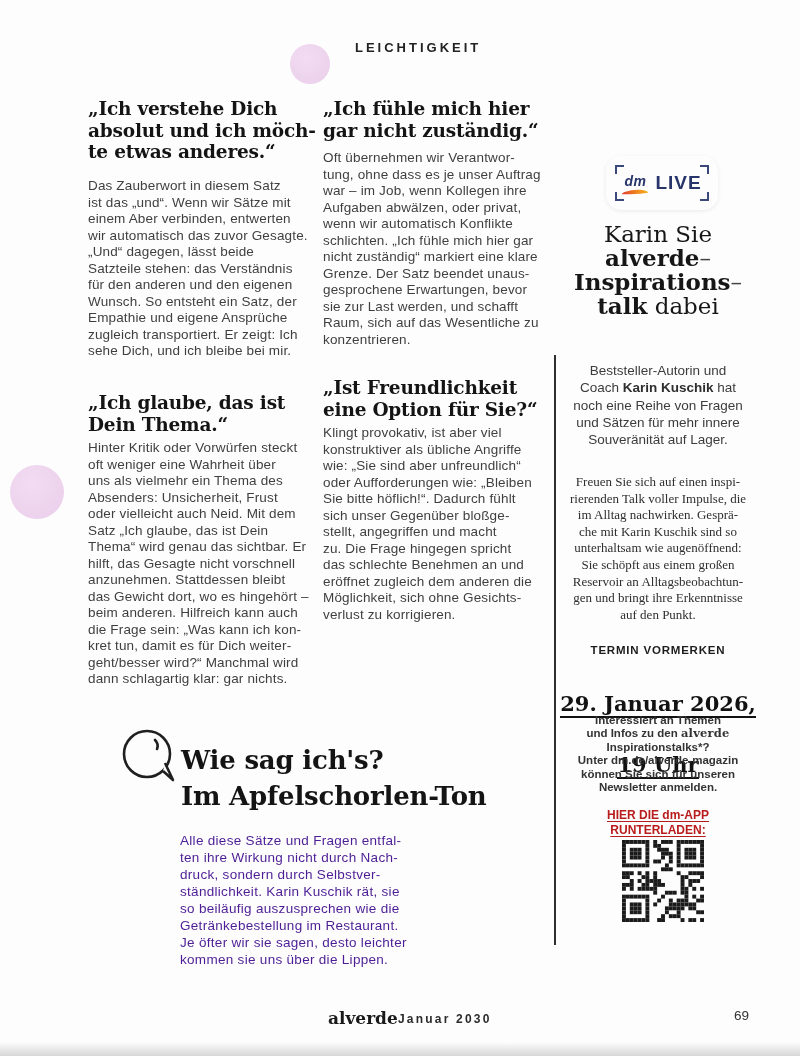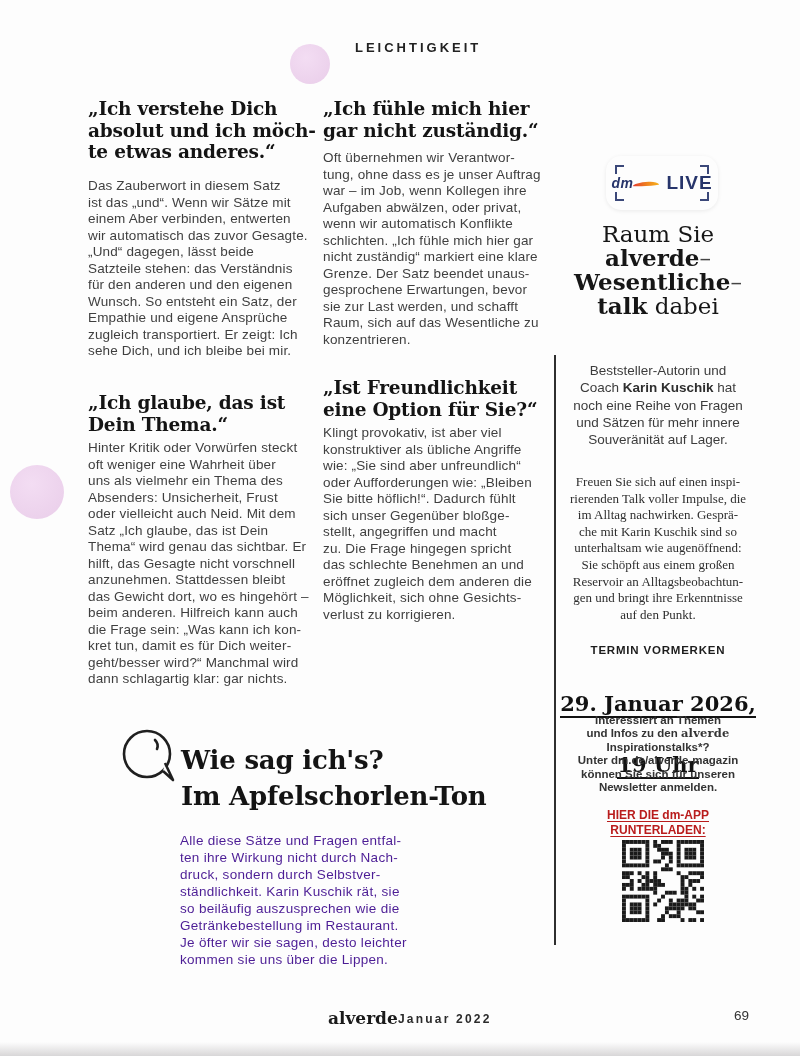--- a/index.html
+++ b/index.html
@@ -39,21 +39,21 @@
       radial-gradient(circle at 55% 100%, rgba(140,214,220,.8), rgba(140,214,220,0) 50%),
       linear-gradient(105deg, #f2a9d3 0%, #dcе8a6 0%, #f0a9d1 8%, #d9e6a4 38%, #a9c8e8 62%, #ab97de 82%, #8f7fd2 100%);
     display:flex; align-items:center; justify-content:center; gap:7px;
     box-shadow:0 1px 4px rgba(0,0,0,.08);
   }
   .corner { position:absolute; width:9px; height:9px; border:0 solid #27356b; opacity:.9; }
   .corner.tl { left:9px;  top:9px;    border-left-width:2px; border-top-width:2px; }
   .corner.tr { right:9px; top:9px;    border-right-width:2px; border-top-width:2px; }
   .corner.bl { left:9px;  bottom:9px; border-left-width:2px; border-bottom-width:2px; }
   .corner.br { right:9px; bottom:9px; border-right-width:2px; border-bottom-width:2px; }
-  .dm-wrap { display:flex; flex-direction:row; align-items:center; }
+  .dm-wrap { display:flex; flex-direction:column; align-items:center; }
   .dm-text { font-style:italic; font-weight:700; font-size:14px; color:#27356b; letter-spacing:.5px; }
   .dm-swoosh { width:26px; height:4px; margin-top:1px; border-radius:60% 40% 50% 50%/80% 80% 20% 20%;
     background:linear-gradient(90deg,#e23b2e,#f0851f 55%,#f6b11c); transform:rotate(-3deg); }
   .live { font-size:19px; font-weight:700; letter-spacing:1px; color:#27356b; }
 
   .sb { left:560px; width:196px; text-align:center; }
   .sb-head { font-family:"DejaVu Serif", serif; color:#161616; font-size:23px; line-height:24px; font-weight:400; }
   .sb-head .b { font-weight:700; }
   .sb-head .thin { font-weight:400; color:#444; }
   .sb-intro { font-size:13.5px; line-height:17.3px; white-space:pre-line; color:#3c3c3c; }
@@ -158,23 +158,23 @@
   <span class="corner bl"></span>
   <span class="corner br"></span>
   <span class="dm-wrap">
     <span class="dm-text">dm</span>
     <span class="dm-swoosh"></span>
   </span>
   <span class="live">LIVE</span>
 </div>
 
 <div class="abs sb sb-head" style="top:222px;">
-  <div><span>Raum Sie</span></div>
+  <div><span>Karin Sie</span></div>
   <div><span class="b">alverde</span><span class="thin">–</span></div>
-  <div><span class="b">Wesentliche</span><span class="thin">–</span></div>
+  <div><span class="b">Inspirations</span><span class="thin">–</span></div>
   <div><span class="b">talk</span><span> dabei</span></div>
 </div>
 
 <div class="abs sb sb-intro" style="top:362px;"><span>Beststeller-Autorin und
 Coach </span><span class="b">Karin Kuschik</span><span> hat
 noch eine Reihe von Fragen
 und Sätzen für mehr innere
 Souveränität auf Lager.</span></div>
 
 <div class="abs sb sb-serif" style="top:474px;">Freuen Sie sich auf einen inspi-
@@ -437,15 +437,15 @@
 <div class="abs outro-b">Alle diese Sätze und Fragen entfal-
 ten ihre Wirkung nicht durch Nach-
 druck, sondern durch Selbstver-
 ständlichkeit. Karin Kuschik rät, sie
 so beiläufig auszusprechen wie die
 Getränkebestellung im Restaurant.
 Je öfter wir sie sagen, desto leichter
 kommen sie uns über die Lippen.</div>
 
 <div class="abs f-brand">alverde</div>
-<div class="abs f-issue">Januar 2022</div>
+<div class="abs f-issue">Januar 2030</div>
 <div class="abs f-page">69</div>
 <div class="abs bottom-edge"></div>
 
 </body></html>

